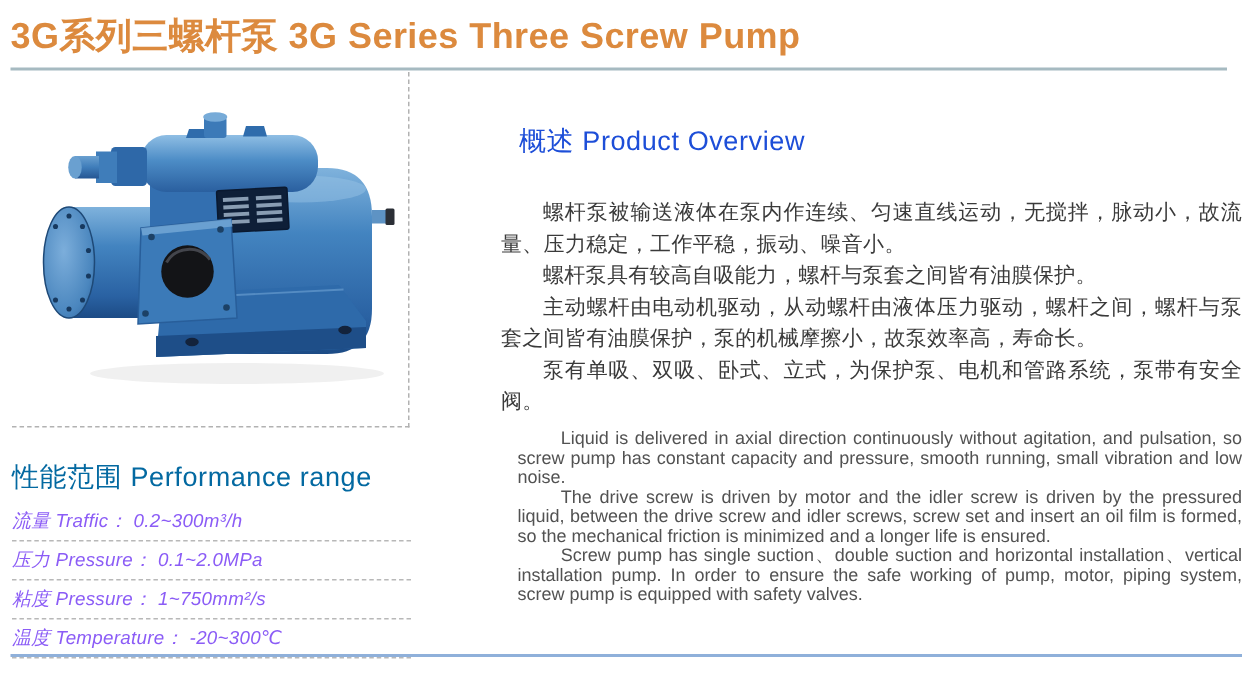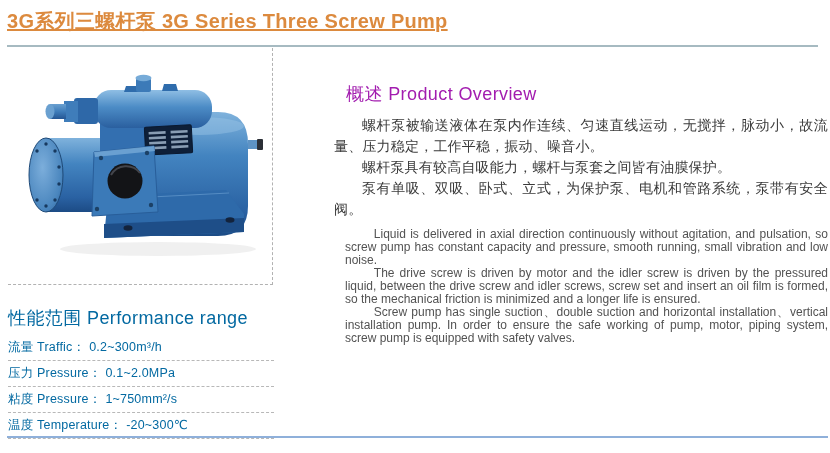--- a/index.html
+++ b/index.html
@@ -3,56 +3,56 @@
 <meta charset="utf-8">
 <style>
   html,body{margin:0;padding:0;}
   body{
     width:830px;height:453px;position:relative;background:#ffffff;
     font-family:"Liberation Sans","DejaVu Sans",sans-serif;
     overflow:hidden;
   }
   .page-title{
     position:absolute;left:7px;top:8px;
-    font-size:20px;font-weight:bold;color:#DC8A3E;letter-spacing:.3px;
+    font-size:24px;font-weight:bold;color:#DC8A3E;letter-spacing:.3px;
     white-space:nowrap;
-    text-decoration:underline;
   }
   .top-rule{
     position:absolute;left:7px;top:45px;width:811px;height:0;
     border-top:2px solid #A6BAC1;
   }
   .image-box{
     position:absolute;left:8px;top:48px;width:264px;height:236px;
     border-right:1px dashed #b2b2b2;border-bottom:1px dashed #b2b2b2;
   }
   .overview{
     position:absolute;left:334px;top:82px;width:494px;
   }
   .section-heading{
-    margin:0 0 9px 12px;font-size:18px;font-weight:400;color:#a21caf;
+    margin:0 0 25px 12px;font-size:18px;font-weight:400;color:#1d4ed8;
     letter-spacing:.4px;
   }
   .cn p{
     margin:0;font-size:14px;line-height:21px;color:#3a3a3a;
     text-indent:2em;letter-spacing:.2px;text-align:justify;
   }
   .en{margin:8px 0 16px 11px;}
   .en p{
     margin:0;font-size:12px;line-height:13px;color:#525252;
     text-indent:2.4em;text-align:justify;
   }
   .performance{
     position:absolute;left:8px;top:306px;width:266px;
   }
   .performance .section-heading{margin:0 0 5px 0;color:#0369a1;}
   .perf-row{
     border-bottom:1px dashed #b8b8b8;
-    padding:4px 0 4px 0;font-size:12.5px;color:#0369a1;
+    padding:4px 0 4px 0;font-size:12.5px;color:#8b5cf6;
     letter-spacing:.2px;
+    font-style:italic;
   }
   .perf-row .val{margin-left:4px;}
   .bottom-rule{
     position:absolute;left:7px;top:436px;width:821px;height:0;
     border-top:2px solid #8FB0DA;
   }
 </style>
 </head>
 <body>
 
@@ -152,20 +152,21 @@
         <circle cx="89" cy="161" r="2.2"></circle>
     </g>
   </svg>
 </div>
 
 <div class="overview">
   <h2 class="section-heading">概述 Product Overview</h2>
   <div class="cn">
     <p>螺杆泵被输送液体在泵内作连续、匀速直线运动，无搅拌，脉动小，故流量、压力稳定，工作平稳，振动、噪音小。</p>
     <p>螺杆泵具有较高自吸能力，螺杆与泵套之间皆有油膜保护。</p>
+    <p>主动螺杆由电动机驱动，从动螺杆由液体压力驱动，螺杆之间，螺杆与泵套之间皆有油膜保护，泵的机械摩擦小，故泵效率高，寿命长。</p>
     <p>泵有单吸、双吸、卧式、立式，为保护泵、电机和管路系统，泵带有安全阀。</p>
   </div>
   <div class="en">
     <p>Liquid is delivered in axial direction continuously without agitation, and pulsation, so screw pump has constant capacity and pressure, smooth running, small vibration and low noise.</p>
     <p>The drive screw is driven by motor and the idler screw is driven by the pressured liquid, between the drive screw and idler screws, screw set and insert an oil film is formed, so the mechanical friction is minimized and a longer life is ensured.</p>
     <p>Screw pump has single suction、double suction and horizontal installation、vertical installation pump. In order to ensure the safe working of pump, motor, piping system, screw pump is equipped with safety valves.</p>
   </div>
 </div>
 
 <div class="performance">

